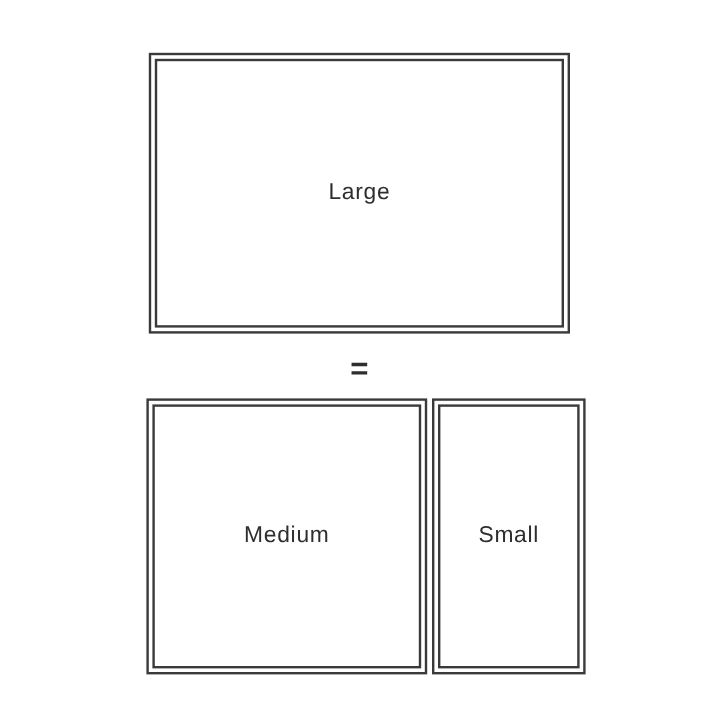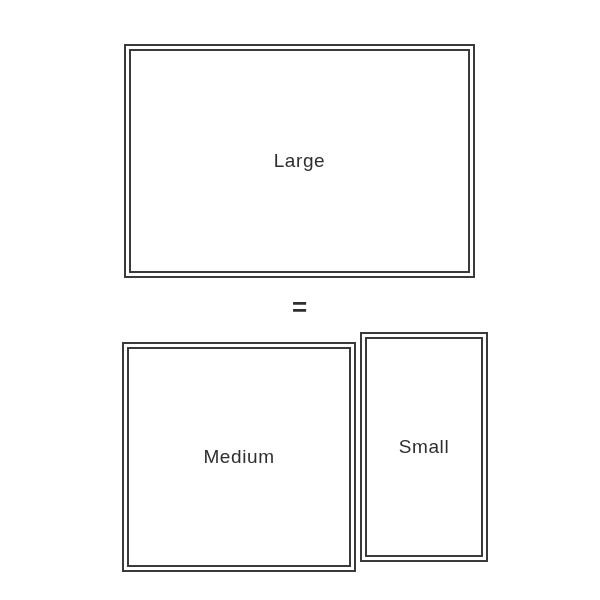--- a/index.html
+++ b/index.html
@@ -32,21 +32,21 @@
     justify-content: center;
   }
   .label {
     font-size: 19px;
     font-weight: 400;
     letter-spacing: 0.6px;
     color: var(--text, #2e2e2e);
     user-select: none;
   }
   .frame-large  { left: 124px; top: 44px;  width: 351px; height: 234px; }
-  .frame-medium { left: 122px; top: 342px; width: 234px; height: 230px; }
+  .frame-medium { left: 122px; top: 332px; width: 234px; height: 230px; }
   .frame-small  { left: 360px; top: 332px; width: 128px; height: 230px; }
   .equals {
     position: absolute;
     left: 122px;
     top: 291px;
     width: 355px;
     height: 33px;
     line-height: 33px;
     text-align: center;
     font-size: 26px;

